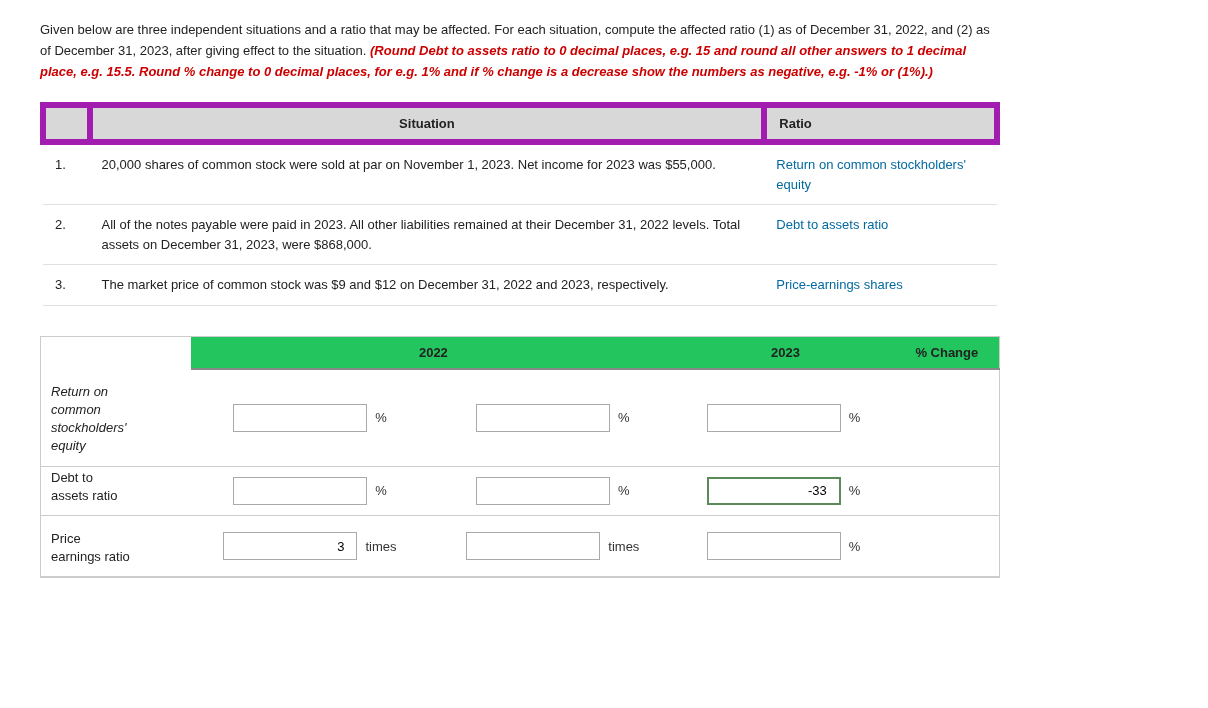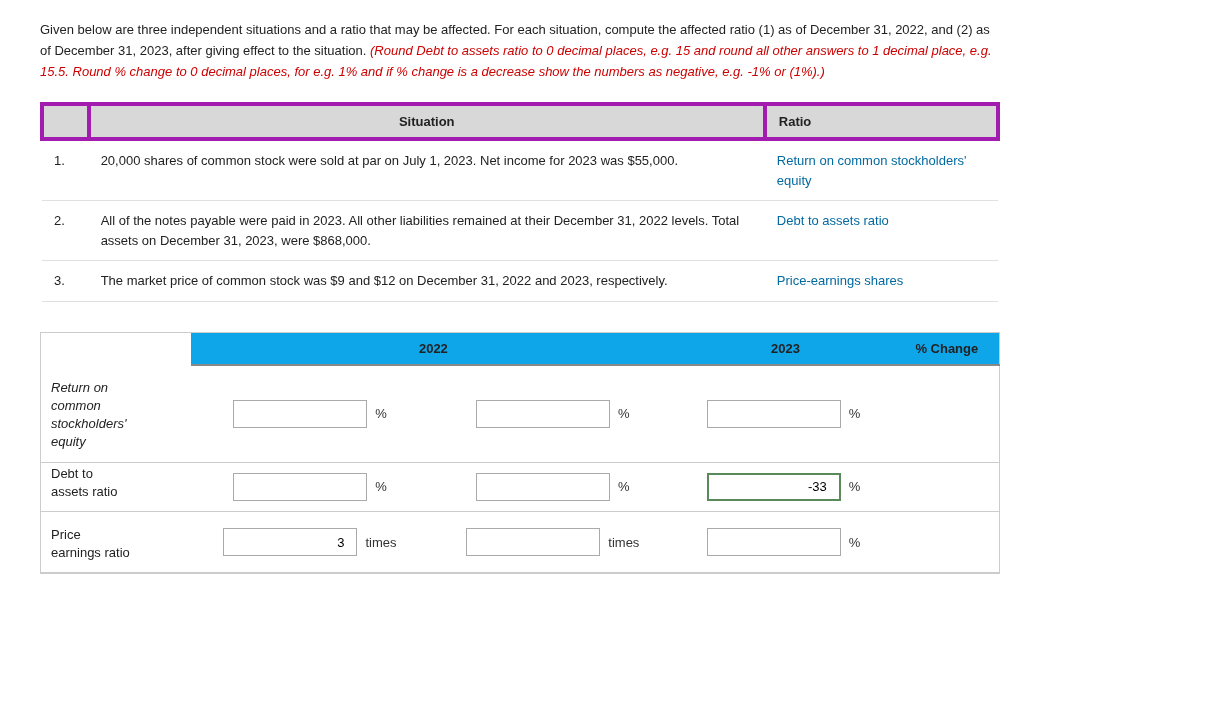--- a/index.html
+++ b/index.html
@@ -11,38 +11,38 @@
       padding: 20px 40px;
     }
     .intro-text {
       line-height: 1.6;
       margin-bottom: 20px;
       max-width: 960px;
     }
     .red-italic {
       color: #c00;
       font-style: italic;
-      font-weight: normal;
+      font-weight: bold;
     }
     
     .situations-table {
       width: 100%;
       border-collapse: collapse;
       margin-bottom: 30px;
       max-width: 960px;
     }
     .situations-table thead tr {
       background: #d8d8d8;
     }
     .situations-table thead th {
       padding: 8px 12px;
       text-align: left;
       font-weight: bold;
       font-size: 13px;
-      border: 4px solid #a21caf;
+      border: 6px solid #a21caf;
     }
     .situations-table tbody tr {
       border-bottom: 1px solid #e0e0e0;
     }
     .situations-table tbody td {
       padding: 10px 12px;
       vertical-align: top;
       border: none;
       font-size: 13px;
       line-height: 1.5;
@@ -65,21 +65,21 @@
     }
 
     
     .data-table {
       width: 100%;
       border-collapse: collapse;
       border: 1px solid #ccc;
       max-width: 960px;
     }
     .data-table thead tr {
-      background: #0ea5e9;
+      background: #22c55e;
       border-radius: 12px;
     }
     .data-table thead th {
       padding: 8px 10px;
       font-weight: bold;
       font-size: 13px;
       text-align: center;
       border-bottom: 2px solid #888;
     }
     .data-table thead th.left-align {
@@ -141,21 +141,21 @@
   <thead>
     <tr>
       <th style="width:40px;"></th>
       <th style="text-align:center;">Situation</th>
       <th style="width:200px;">Ratio</th>
     </tr>
   </thead>
   <tbody id="situations-tbody">
   <tr>
     <td class="num-col">1.</td>
-    <td class="situation-col">20,000 shares of common stock were sold at par on July 1, 2023. Net income for 2023 was $55,000.</td>
+    <td class="situation-col">20,000 shares of common stock were sold at par on November 1, 2023. Net income for 2023 was $55,000.</td>
     <td class="ratio-col">Return on common stockholders' equity</td>
   </tr>
       <tr>
     <td class="num-col">2.</td>
     <td class="situation-col">All of the notes payable were paid in 2023. All other liabilities remained at their December 31, 2022 levels. Total assets on December 31, 2023, were $868,000.</td>
     <td class="ratio-col">Debt to assets ratio</td>
   </tr>
       <tr>
     <td class="num-col">3.</td>
     <td class="situation-col">The market price of common stock was $9 and $12 on December 31, 2022 and 2023, respectively.</td>

